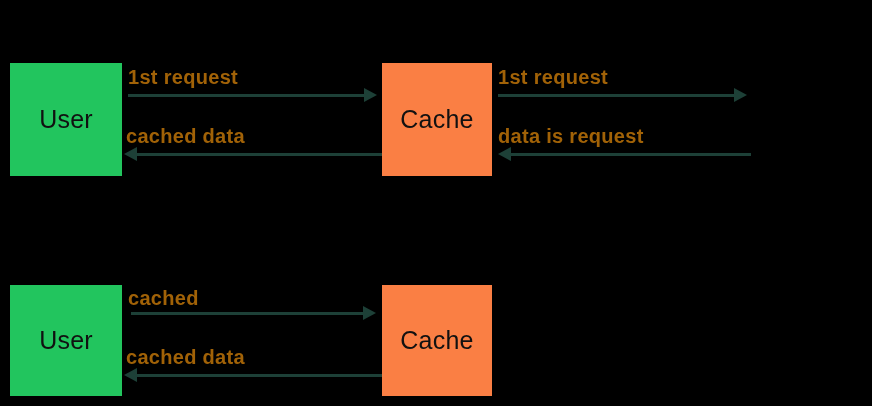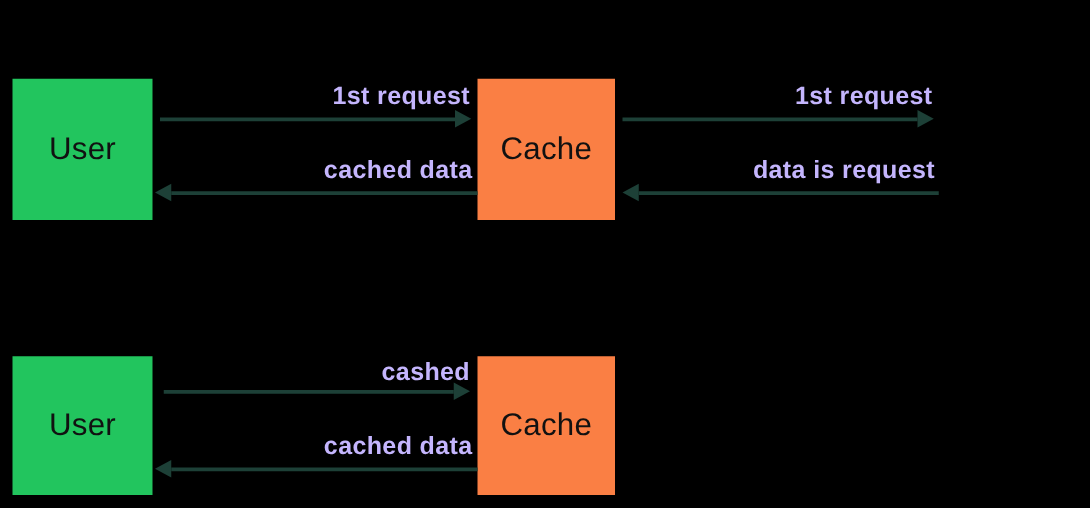--- a/index.html
+++ b/index.html
@@ -49,24 +49,24 @@
     width: 0;
     height: 0;
     border-top: 7px solid transparent;
     border-bottom: 7px solid transparent;
   }
   .head-right { border-left: 13px solid #1d4037; }
   .head-left  { border-right: 13px solid #1d4037; }
 
   .edge-label {
     position: absolute;
-    color: #c4b5fd;
+    color: #a16207;
     font-size: 20px;
     font-weight: 700;
-    text-align: right;
+    text-align: left;
     letter-spacing: 0.3px;
     line-height: 22px;
     height: 22px;
   }
 
   
   .l-a1 { left: 128px; top: 94px;  width: 236px; }
   .h-a1 { left: 364px; top: 88px; }
   .t-a1 { left: 128px; top: 66px;  width: 248px; }
 
@@ -123,21 +123,21 @@
   <div class="arrow-head head-left h-a4"></div>
 
   <div class="node node-user user-bot">
     <div class="node-inner">User</div>
   </div>
 
   <div class="node node-cache cache-bot">
     <div class="node-inner">Cache</div>
   </div>
 
-  <div class="edge-label t-a5">cashed</div>
+  <div class="edge-label t-a5">cached</div>
   <div class="arrow-line l-a5"></div>
   <div class="arrow-head head-right h-a5"></div>
 
   <div class="edge-label t-a6">cached data</div>
   <div class="arrow-line l-a6"></div>
   <div class="arrow-head head-left h-a6"></div>
 
 </div>
 
 </body></html>

